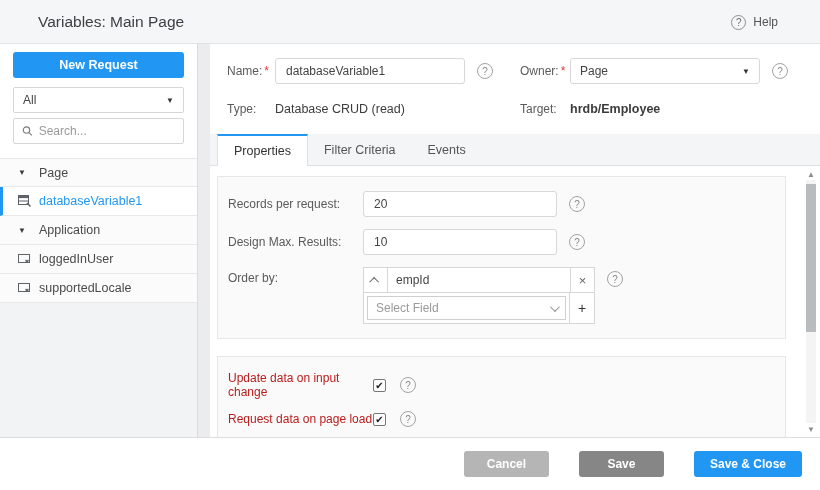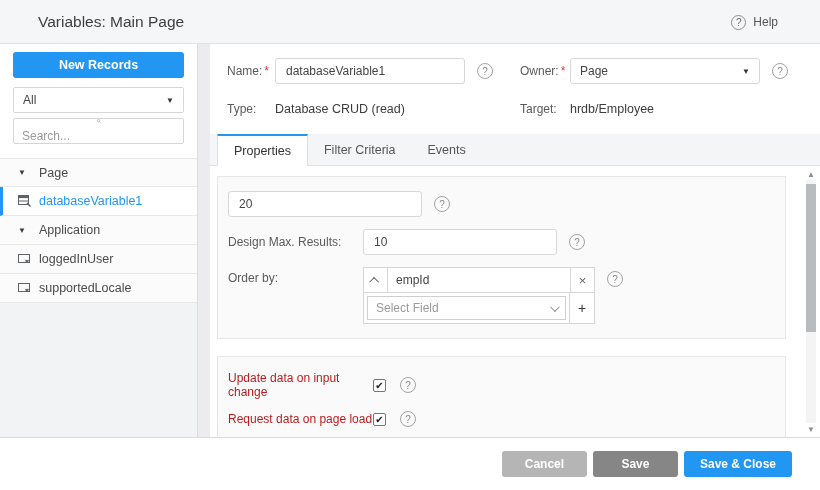--- a/index.html
+++ b/index.html
@@ -20,21 +20,21 @@
 
   
   .sidebar { width:198px; flex:0 0 198px; background:#fff; border-right:1px solid #dcdcdc; display:flex; flex-direction:column; }
   .sidebar-top { padding:8px 13px 8px 13px; }
   .new-var { display:block; width:100%; height:26px; background:#2196f3; color:#fff; border:none; border-radius:3px;
              font-size:12.5px; font-weight:bold; cursor:pointer; }
   .select-box { margin-top:9px; height:26px; border:1px solid #d6d6d6; border-radius:2px; background:#fff;
                 display:flex; align-items:center; justify-content:space-between; padding:0 9px; font-size:12px; color:#444; cursor:pointer; }
   .select-box .caret { font-size:8px; color:#333; }
   .search-box { margin-top:5px; height:26px; border:1px solid #d6d6d6; border-radius:2px; background:#fff;
-                display:flex; align-items:center; padding:0 8px; gap:6px;flex-direction:column; }
+                display:flex; align-items:center; padding:0 8px; gap:6px; }
   .search-box input { border:none; outline:none; font-size:12px; color:#444; width:100%; background:transparent; }
   .search-box input::placeholder { color:#9a9a9a; }
 
   .tree { margin-top:6px; }
   .trow { height:29px; display:flex; align-items:center; padding-left:18px; background:#fbfbfb;
           border-bottom:1px solid #e8e8e8; font-size:12.5px; color:#4a4a4a; cursor:pointer; }
   .trow:first-child { border-top:1px solid #e8e8e8; }
   .trow .tcaret { font-size:8px; color:#3c3c3c; width:14px; margin-right:7px; }
   .trow .ticon { width:14px; margin-right:7px; display:flex; align-items:center; }
   .trow.selected { background:#fff; border-left:3px solid #2196f3; padding-left:15px; color:#2196f3; }
@@ -52,21 +52,21 @@
   .req { color:#e53935; margin-left:2px; }
   .valcol { width:245px; flex:0 0 245px; display:flex; align-items:center; }
   .txt-input { width:190px; height:26px; border:1px solid #d8d8d8; border-radius:3px; padding:0 10px;
                font-size:12px; color:#444; outline:none; background:#fff; }
   .ddown { width:190px; height:26px; border:1px solid #d8d8d8; border-radius:3px; background:#fff;
            display:flex; align-items:center; justify-content:space-between; padding:0 9px; font-size:12px; color:#444; cursor:pointer; }
   .ddown .caret { font-size:8px; color:#333; }
   .q { width:16px; height:16px; flex:0 0 16px; border:1px solid #a3a3a3; border-radius:50%; color:#8a8a8a;
        font-size:10px; display:flex; align-items:center; justify-content:center; margin-left:12px; }
   .static-val { font-size:12.5px; color:#3c3c3c; }
-  .static-val.bold { font-weight:normal; }
+  .static-val.bold { font-weight:bold; }
 
   
   .tabstrip { flex:0 0 32px; background:#f4f5f7; border-bottom:1px solid #e0e0e0; display:flex; align-items:flex-end; padding-left:7px; }
   .tab { height:31px; display:flex; align-items:center; padding:0 16px; font-size:12.5px; color:#555; cursor:pointer; }
   .tab.active { background:#fff; border:1px solid #e0e0e0; border-bottom:none; border-top:2px solid #2196f3;
                 margin-bottom:-1px; height:32px; color:#333; }
 
   
   .content { flex:1 1 auto; position:relative; background:#fff; padding:10px 34px 0 7px; overflow:hidden; }
   .panel { background:#fafafa; border:1px solid #e7e7e7; padding:14px 0 2px 10px; }
@@ -103,21 +103,21 @@
   .cb-row .q { margin-left:14px; }
 
   
   .vscroll { position:absolute; top:2px; right:2px; bottom:2px; width:14px; display:flex; flex-direction:column; align-items:center; }
   .sb-btn { height:12px; flex:0 0 12px; font-size:8px; color:#8d8d8d; display:flex; align-items:center; justify-content:center; cursor:pointer; }
   .sb-track { flex:1 1 auto; width:10px; background:#f4f4f4; position:relative; }
   .sb-thumb { position:absolute; top:4px; left:0; width:10px; height:148px; background:#b9bcbe; cursor:grab; }
 
   
   .footer { height:53px; flex:0 0 53px; background:#fff; border-top:1px solid #dcdcdc;
-            display:flex; align-items:center; justify-content:flex-end; gap:6px; padding-right:28px; }
+            display:flex; align-items:center; justify-content:flex-end; gap:30px; padding-right:18px; }
   .btn { height:26px; min-width:85px; border:none; border-radius:3px; color:#fff; font-size:12px; font-weight:bold;
          padding:0 16px; cursor:pointer; }
   .btn-cancel { background:#b5b5b5; }
   .btn-save { background:#868686; }
   .btn-saveclose { background:#2196f3; }
 </style>
 </head>
 <body>
 
 <div class="window">
@@ -127,21 +127,21 @@
     <div class="help-link">
       <span class="qcircle">?</span>
       <span class="lbl">Help</span>
     </div>
   </div>
 
   <div class="middle">
 
     <div class="sidebar">
       <div class="sidebar-top">
-        <button class="new-var">New Records</button>
+        <button class="new-var">New Request</button>
         <div class="select-box">
           <span>All</span>
           <span class="caret">▼</span>
         </div>
         <div class="search-box">
           <svg width="12" height="12" viewBox="0 0 12 12">
             <circle cx="5" cy="5" r="3.6" fill="none" stroke="#777" stroke-width="1.2"></circle>
             <line x1="7.8" y1="7.8" x2="11" y2="11" stroke="#777" stroke-width="1.2"></line>
           </svg>
           <input placeholder="Search..." style="">
@@ -223,20 +223,21 @@
       <div class="tabstrip">
         <div class="tab active">Properties</div>
         <div class="tab">Filter Criteria</div>
         <div class="tab">Events</div>
       </div>
 
       <div class="content">
 
         <div class="panel panel1">
           <div class="prop-row">
+            <span class="prop-label">Records per request:</span>
             <input class="prop-input" value="20" style="">
             <span class="q">?</span>
           </div>
           <div class="prop-row">
             <span class="prop-label">Design Max. Results:</span>
             <input class="prop-input" value="10" style="">
             <span class="q">?</span>
           </div>
           <div class="prop-row top-align">
             <span class="prop-label">Order by:</span>

